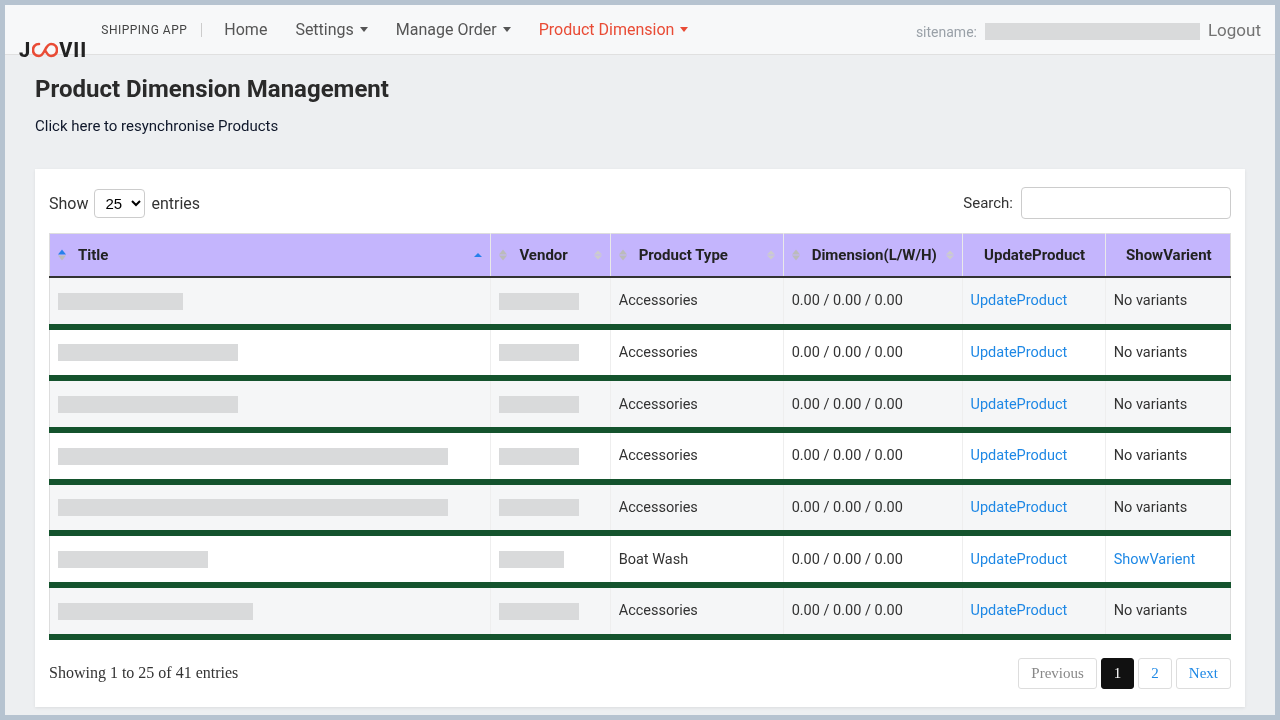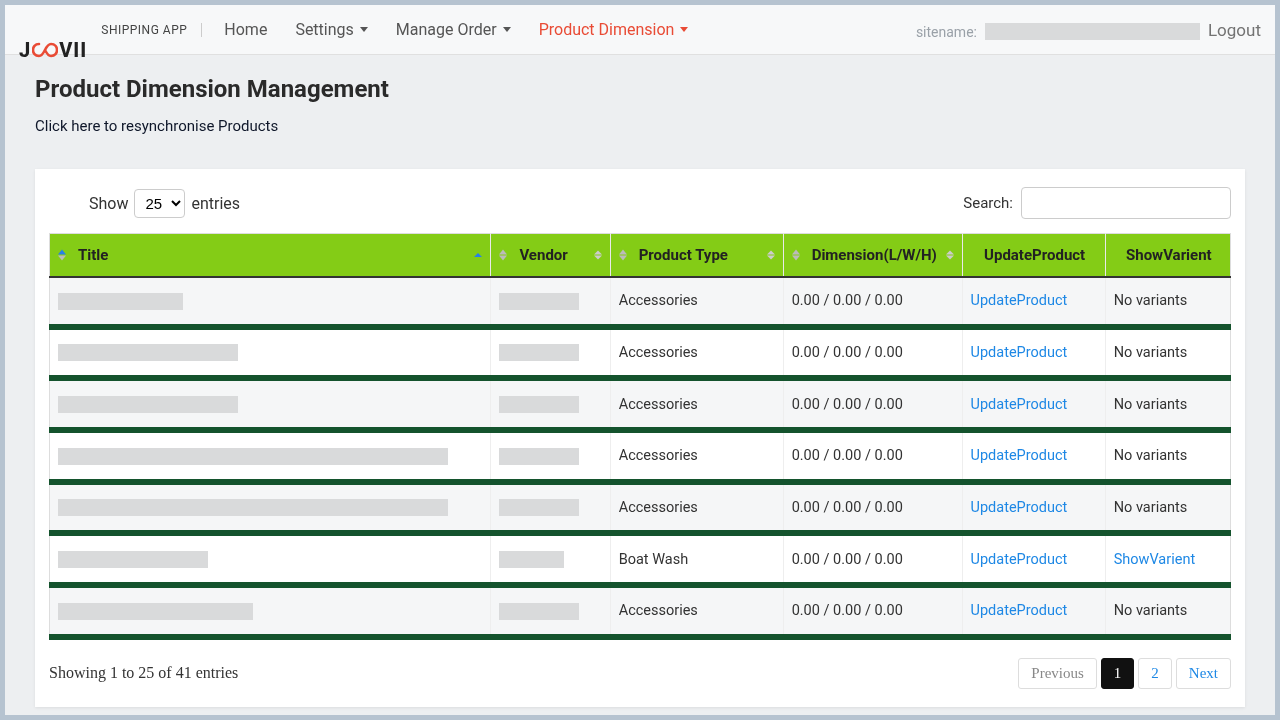--- a/index.html
+++ b/index.html
@@ -73,21 +73,21 @@
 .page-body { padding: 14px 30px; }
 .page-title { font-size: 24px; font-weight: 700; color: #2a2a2a; margin: 6px 0 14px; }
 .resync-link { color: #0f172a; font-size: 15px; cursor: pointer; }
 .card {
   background: #fff;
   margin-top: 34px;
   padding: 18px 14px;
   box-shadow: 0 1px 3px rgba(0,0,0,0.08);
 }
 .table-controls { display: flex; align-items: center; justify-content: space-between; margin-bottom: 14px; font-size: 16px; color: #333; }
-.show-entries { display: flex; align-items: center; gap: 6px; margin-left: 40px; }
+.show-entries { display: flex; align-items: center; gap: 6px; }
 .entries-select {
   border: 1px solid #ccc;
   border-radius: 4px;
   padding: 4px 6px;
   font-size: 15px;
   background: #fff;
 }
 .search-box { display: flex; align-items: center; gap: 8px; font-size: 15px; }
 .search-input {
   border: 1px solid #ccc;
@@ -96,21 +96,21 @@
   width: 210px;
   padding: 4px 8px;
 }
 table {
   width: 100%;
   border-collapse: collapse;
   table-layout: fixed;
   border: 1px solid #ddd;
 }
 thead th {
-  background: #84cc16;
+  background: #c4b5fd;
   padding: 12px 8px 12px 28px;
   text-align: left;
   font-size: 15px;
   font-weight: 700;
   color: #222;
   border-bottom: 2px solid #333;
   border-right: 1px solid #e9e9e9;
   position: relative;
 }
 thead th:last-child { border-right: none; }

